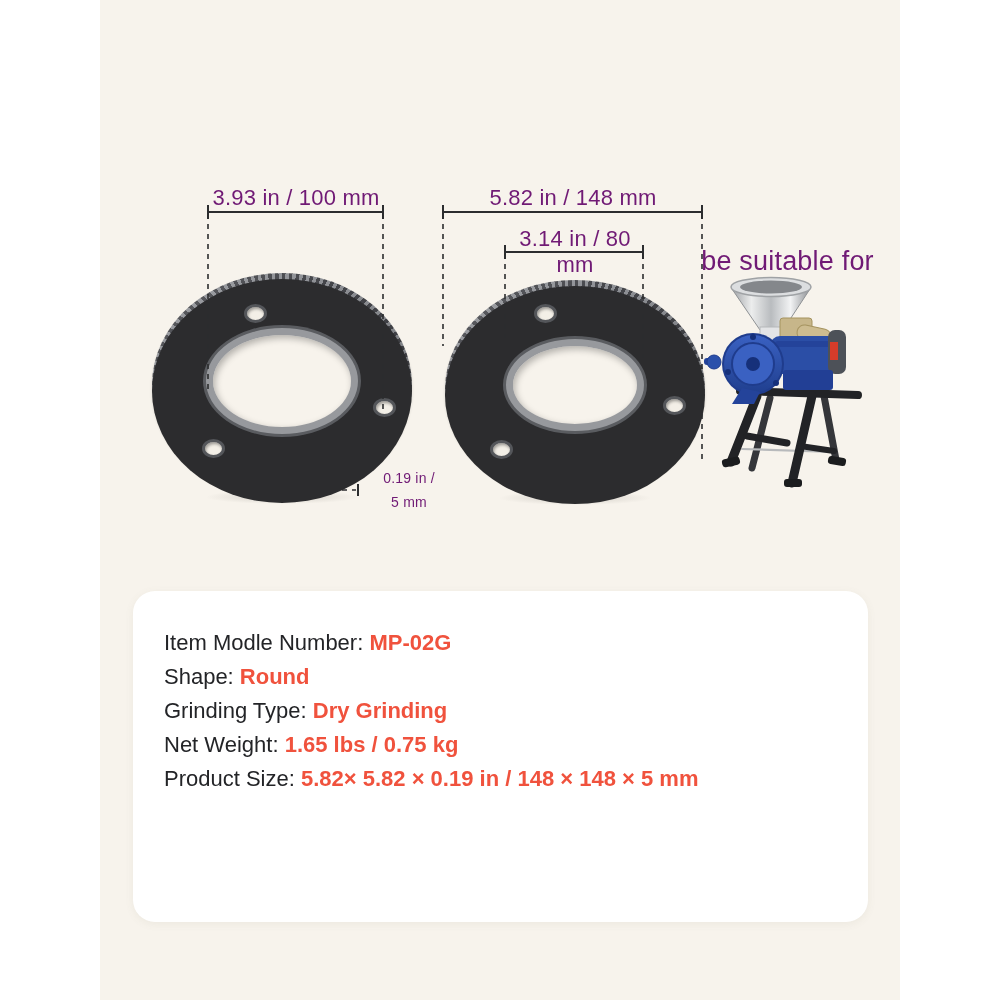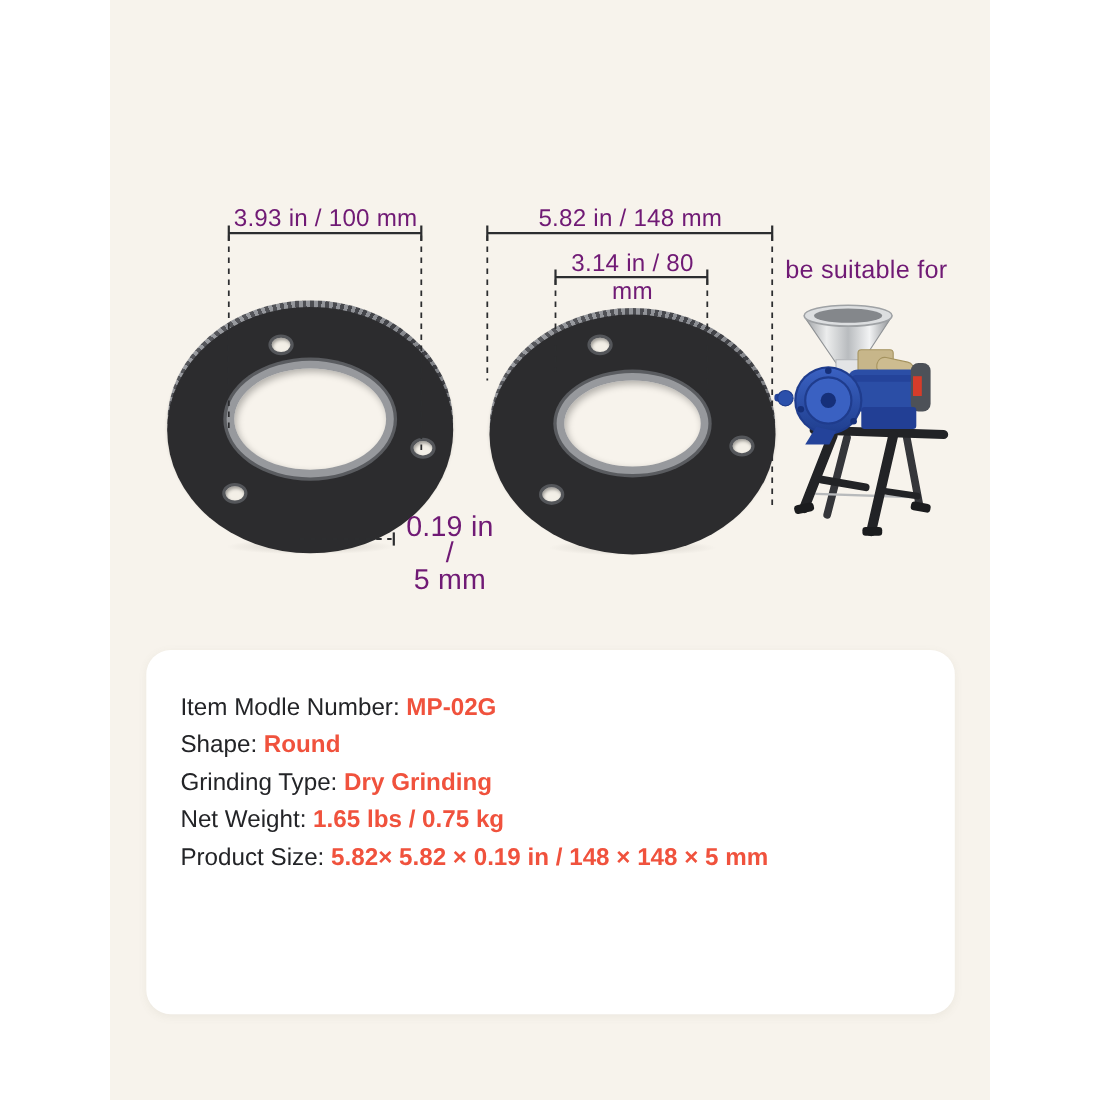--- a/index.html
+++ b/index.html
@@ -6,22 +6,22 @@
   .stage{position:relative;width:1000px;height:1000px;background:#ffffff;overflow:hidden;
          font-family:"Liberation Sans", sans-serif;}
   .panel{position:absolute;left:100px;top:0;width:800px;height:1000px;background:#f7f3ec;}
 
   
   .dim-label{position:absolute;color:#701a75;font-size:22px;font-weight:500;
              text-align:center;letter-spacing:.2px;z-index:6;}
   .lbl-left-outer{left:196px;top:185px;width:200px;}
   .lbl-right-outer{left:443px;top:185px;width:260px;}
   .lbl-right-inner{left:500px;top:226px;width:150px;}
-  .lbl-thickness{left:366px;top:466px;width:86px;font-size:26px;line-height:24px;}
-  .lbl-suitable{left:700px;top:232px;width:175px;font-size:23px;font-weight:500;}
+  .lbl-thickness{left:366px;top:466px;width:86px;font-size:14px;line-height:24px;}
+  .lbl-suitable{left:700px;top:246px;width:175px;font-size:27px;font-weight:500;}
 
   
   .disc{position:absolute;border-radius:50%;z-index:2;
         background:
           linear-gradient(135deg, rgba(255,255,255,.16), rgba(255,255,255,0) 38%, rgba(0,0,0,.20) 95%),
           radial-gradient(closest-side, rgba(0,0,0,0) 0 54%, rgba(134,136,140,.88) 55% 65%, rgba(84,86,90,.25) 66% 78%, rgba(0,0,0,0) 79%),
           repeating-conic-gradient(#44454a 0deg 1.8deg, #8e9095 1.8deg 3.6deg);
         box-shadow:0 4px 3px rgba(40,38,34,.18);}
   .disc::before{content:"";position:absolute;left:0;top:6px;width:100%;height:100%;
         border-radius:50%;background:#2c2c2e;z-index:-1;}

